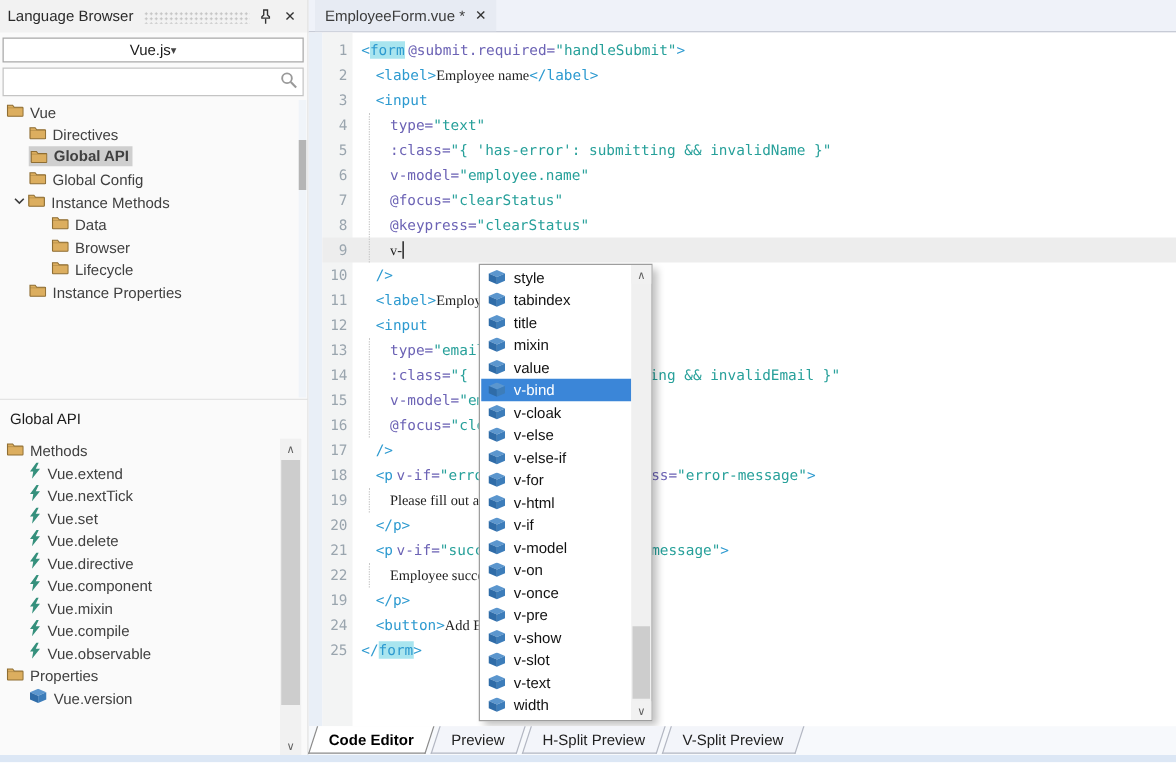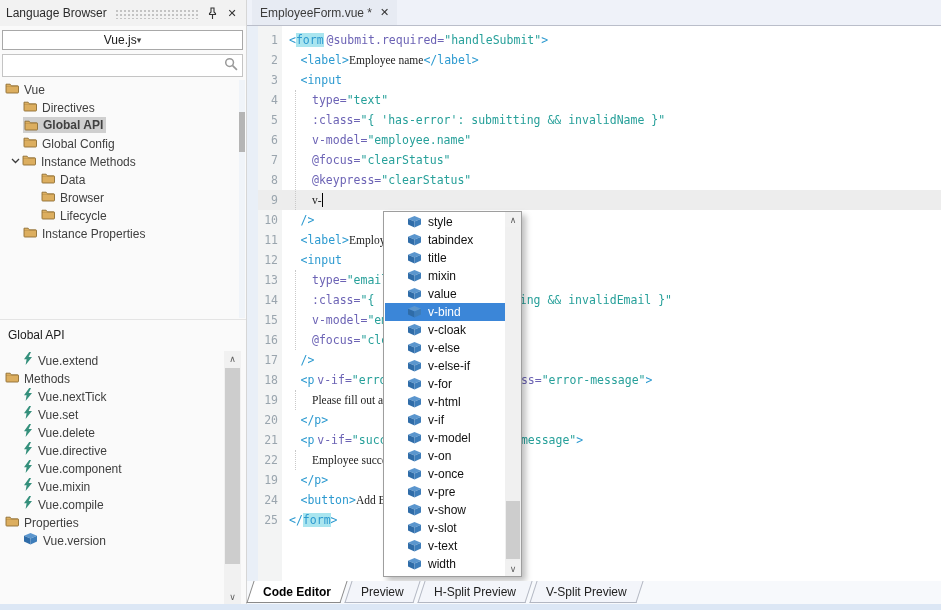--- a/index.html
+++ b/index.html
@@ -62,21 +62,21 @@
   .seg-attr{color:var(--c-attr);}
   .seg-str{color:var(--c-str);}
   .seg-txt{color:var(--c-txt);font-family:Liberation Serif, serif;}
   .seg-hl{color:var(--c-tag);background:var(--c-hlbg);}
   .caret{display:inline-block;width:1px;height:14px;background:#000;vertical-align:text-bottom;margin-left:0px;}
   .indent-guide{position:absolute;width:0;border-left:1px dotted #c9c9c9;}
   
   #popup{position:absolute;left:383px;top:211px;width:139px;height:366px;background:#ffffff;
          border:1px solid #9e9e9e;box-shadow:4px 4px 6px rgba(0,0,0,0.25);box-sizing:border-box;}
   #popup-list{position:absolute;left:1px;top:1px;width:120px;}
-  .pop-item{height:18px;display:flex;align-items:center;padding-left:22px;white-space:nowrap;color:#111;}
+  .pop-item{height:18px;display:flex;align-items:center;padding-left:5px;white-space:nowrap;color:#111;}
   .pop-item .tree-icon{margin-right:6px;}
   .pop-sel{background:var(--c-sel);color:#fff;}
   #popup-scrollbar{position:absolute;right:0;top:0;width:16px;height:364px;background:#f0f0f0;}
   #popup-thumb{position:absolute;left:1px;top:289px;width:14px;height:58px;background:#cdcdcd;}
   
   #bottom-tabstrip{position:absolute;left:247px;top:581px;width:694px;height:23px;background:#f7f9fc;
                    display:flex;align-items:flex-start;padding-left:3px;box-sizing:border-box;}
   .btab{height:21px;transform:skewX(-18deg);border:1px solid #b3b7c2;border-top:none;
         background:#f3f5fa;margin-right:4px;display:flex;align-items:center;padding:0 12px;}
   .btab > span{transform:skewX(18deg);color:#222;}
@@ -204,37 +204,37 @@
             </span><span class="tree-label">Instance Properties</span></span>
         </div>
       </div>
     <div id="upper-scrollbar">
         <div id="upper-thumb"></div>
       </div>
     <div id="panel-divider-h"></div>
     <div id="api-header">Global API</div>
     <div id="api-tree">
         <div class="tree-row">
+          <span class="tree-spacer" style="width: 5px;"></span>
+          <span><span class="tree-icon">
+              <svg width="14" height="12" viewBox="0 0 14 12">
+                <path d="M1 2.2h4.1l1.3 1.6h6.4c.4 0 .7.3.7.6v5.9c0 .4-.3.7-.7.7H1.7c-.4 0-.7-.3-.7-.7Z" fill="#DCAE5F" stroke="#8F6E33" stroke-width="0.9"></path>
+                <path d="M1 4.3h12.5" stroke="#8F6E33" stroke-width="0.6" opacity="0.55"></path>
+              </svg>
+            </span><span class="tree-label">Methods</span></span>
+        </div>
+        <div class="tree-row">
           <span class="tree-spacer" style="width: 23px;"></span>
           <span><span class="tree-icon">
               <svg width="10" height="13" viewBox="0 0 10 13">
                 <path d="M6.2 0 1 7.2h2.6L2.6 13 9 4.9H5.6L8 0Z" fill="#35907C"></path>
               </svg>
             </span><span class="tree-label">Vue.extend</span></span>
         </div>
         <div class="tree-row">
-          <span class="tree-spacer" style="width: 5px;"></span>
-          <span><span class="tree-icon">
-              <svg width="14" height="12" viewBox="0 0 14 12">
-                <path d="M1 2.2h4.1l1.3 1.6h6.4c.4 0 .7.3.7.6v5.9c0 .4-.3.7-.7.7H1.7c-.4 0-.7-.3-.7-.7Z" fill="#DCAE5F" stroke="#8F6E33" stroke-width="0.9"></path>
-                <path d="M1 4.3h12.5" stroke="#8F6E33" stroke-width="0.6" opacity="0.55"></path>
-              </svg>
-            </span><span class="tree-label">Methods</span></span>
-        </div>
-        <div class="tree-row">
           <span class="tree-spacer" style="width: 23px;"></span>
           <span><span class="tree-icon">
               <svg width="10" height="13" viewBox="0 0 10 13">
                 <path d="M6.2 0 1 7.2h2.6L2.6 13 9 4.9H5.6L8 0Z" fill="#35907C"></path>
               </svg>
             </span><span class="tree-label">Vue.nextTick</span></span>
         </div>
         <div class="tree-row">
           <span class="tree-spacer" style="width: 23px;"></span>
           <span><span class="tree-icon">
@@ -275,20 +275,28 @@
               </svg>
             </span><span class="tree-label">Vue.mixin</span></span>
         </div>
         <div class="tree-row">
           <span class="tree-spacer" style="width: 23px;"></span>
           <span><span class="tree-icon">
               <svg width="10" height="13" viewBox="0 0 10 13">
                 <path d="M6.2 0 1 7.2h2.6L2.6 13 9 4.9H5.6L8 0Z" fill="#35907C"></path>
               </svg>
             </span><span class="tree-label">Vue.compile</span></span>
+        </div>
+        <div class="tree-row">
+          <span class="tree-spacer" style="width: 23px;"></span>
+          <span><span class="tree-icon">
+              <svg width="10" height="13" viewBox="0 0 10 13">
+                <path d="M6.2 0 1 7.2h2.6L2.6 13 9 4.9H5.6L8 0Z" fill="#35907C"></path>
+              </svg>
+            </span><span class="tree-label">Vue.observable</span></span>
         </div>
         <div class="tree-row">
           <span class="tree-spacer" style="width: 5px;"></span>
           <span><span class="tree-icon">
               <svg width="14" height="12" viewBox="0 0 14 12">
                 <path d="M1 2.2h4.1l1.3 1.6h6.4c.4 0 .7.3.7.6v5.9c0 .4-.3.7-.7.7H1.7c-.4 0-.7-.3-.7-.7Z" fill="#DCAE5F" stroke="#8F6E33" stroke-width="0.9"></path>
                 <path d="M1 4.3h12.5" stroke="#8F6E33" stroke-width="0.6" opacity="0.55"></path>
               </svg>
             </span><span class="tree-label">Properties</span></span>
         </div>

